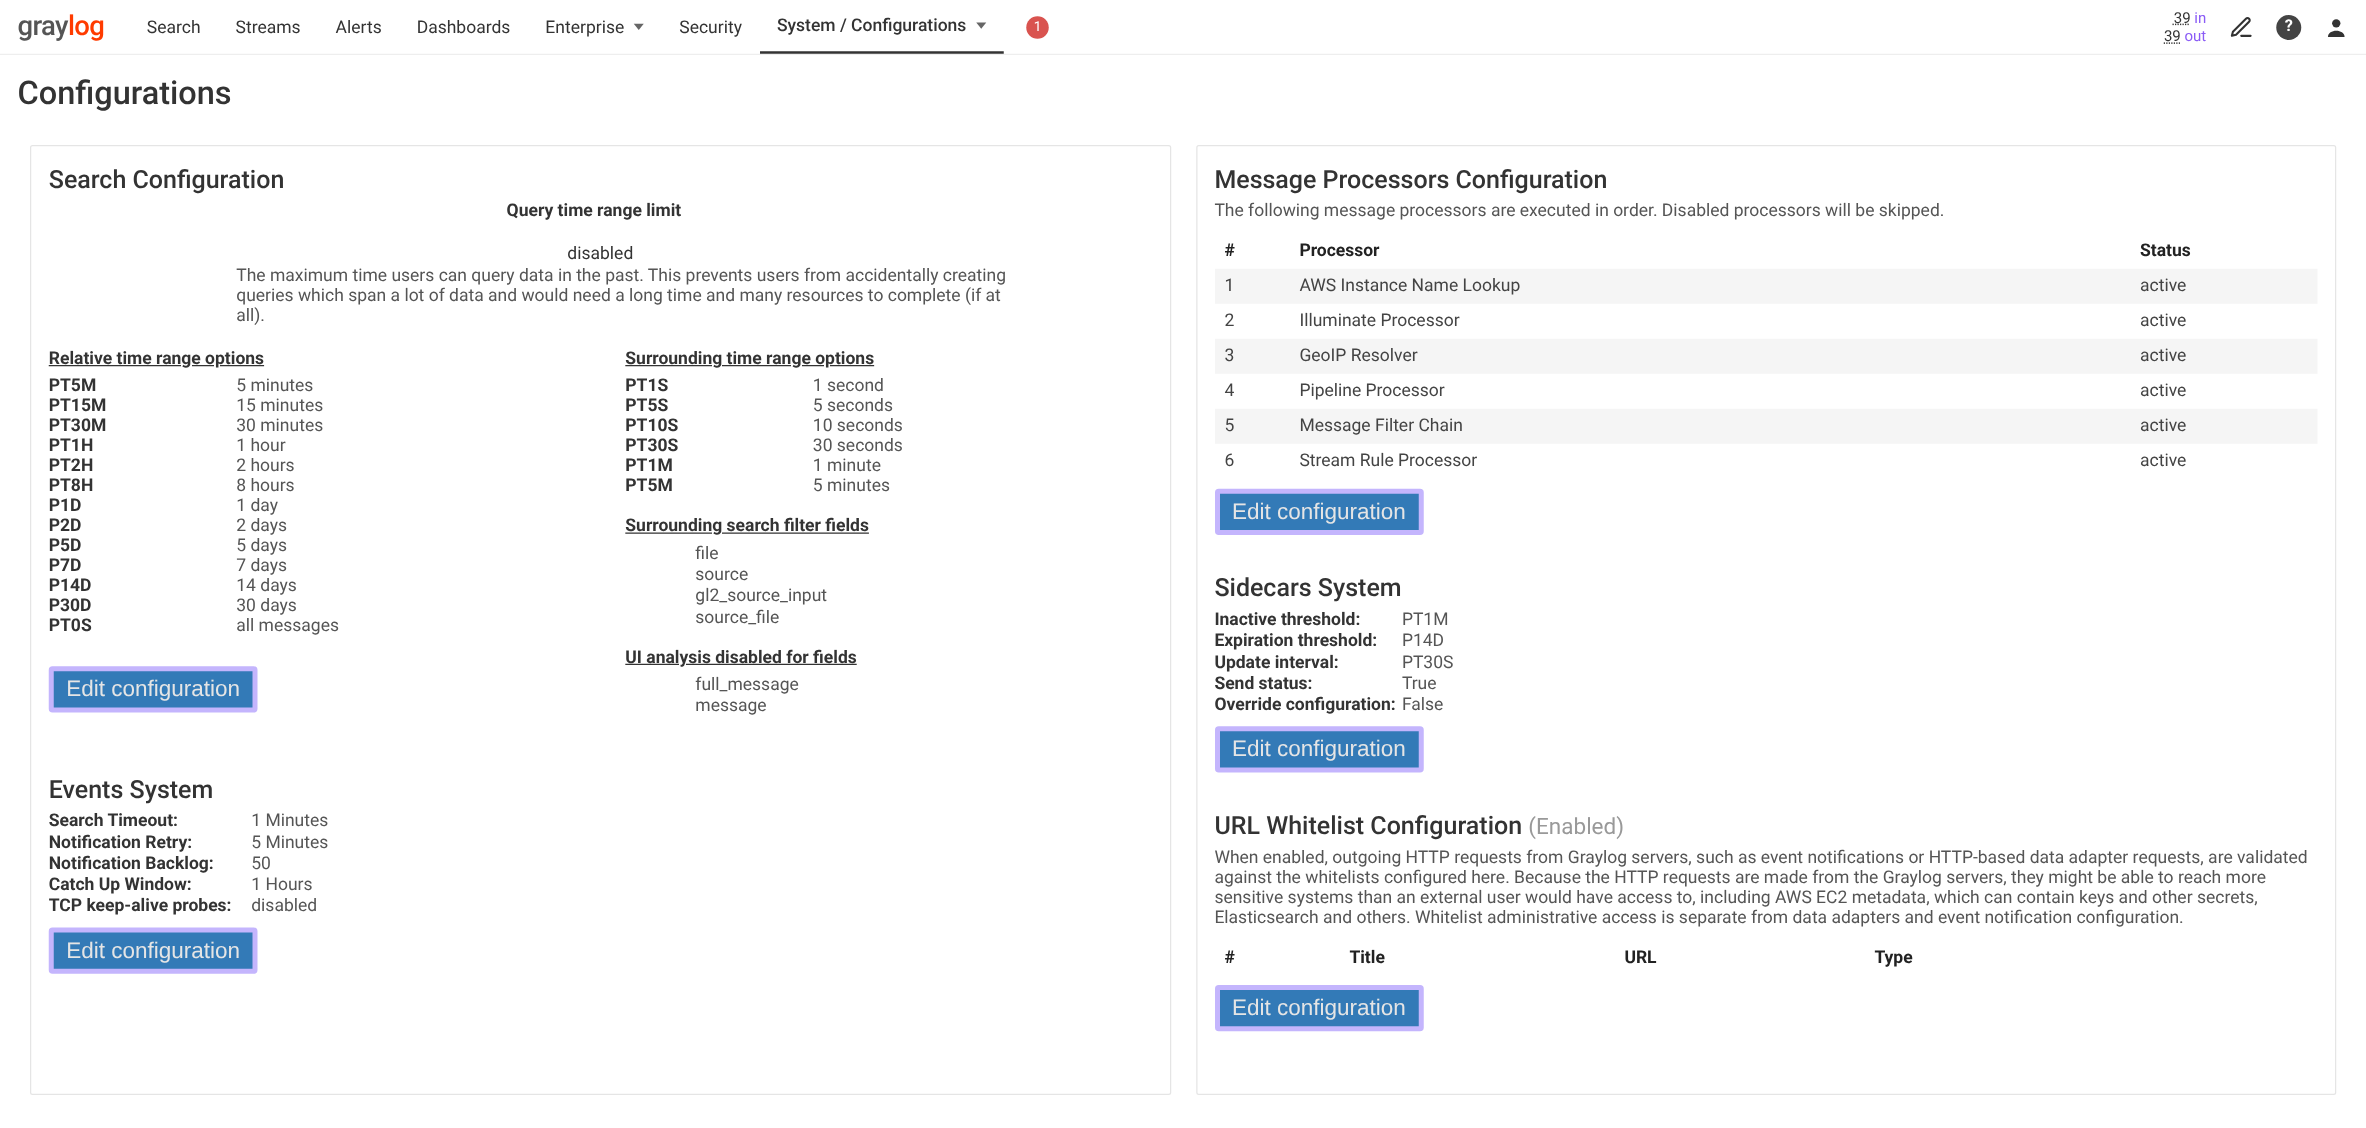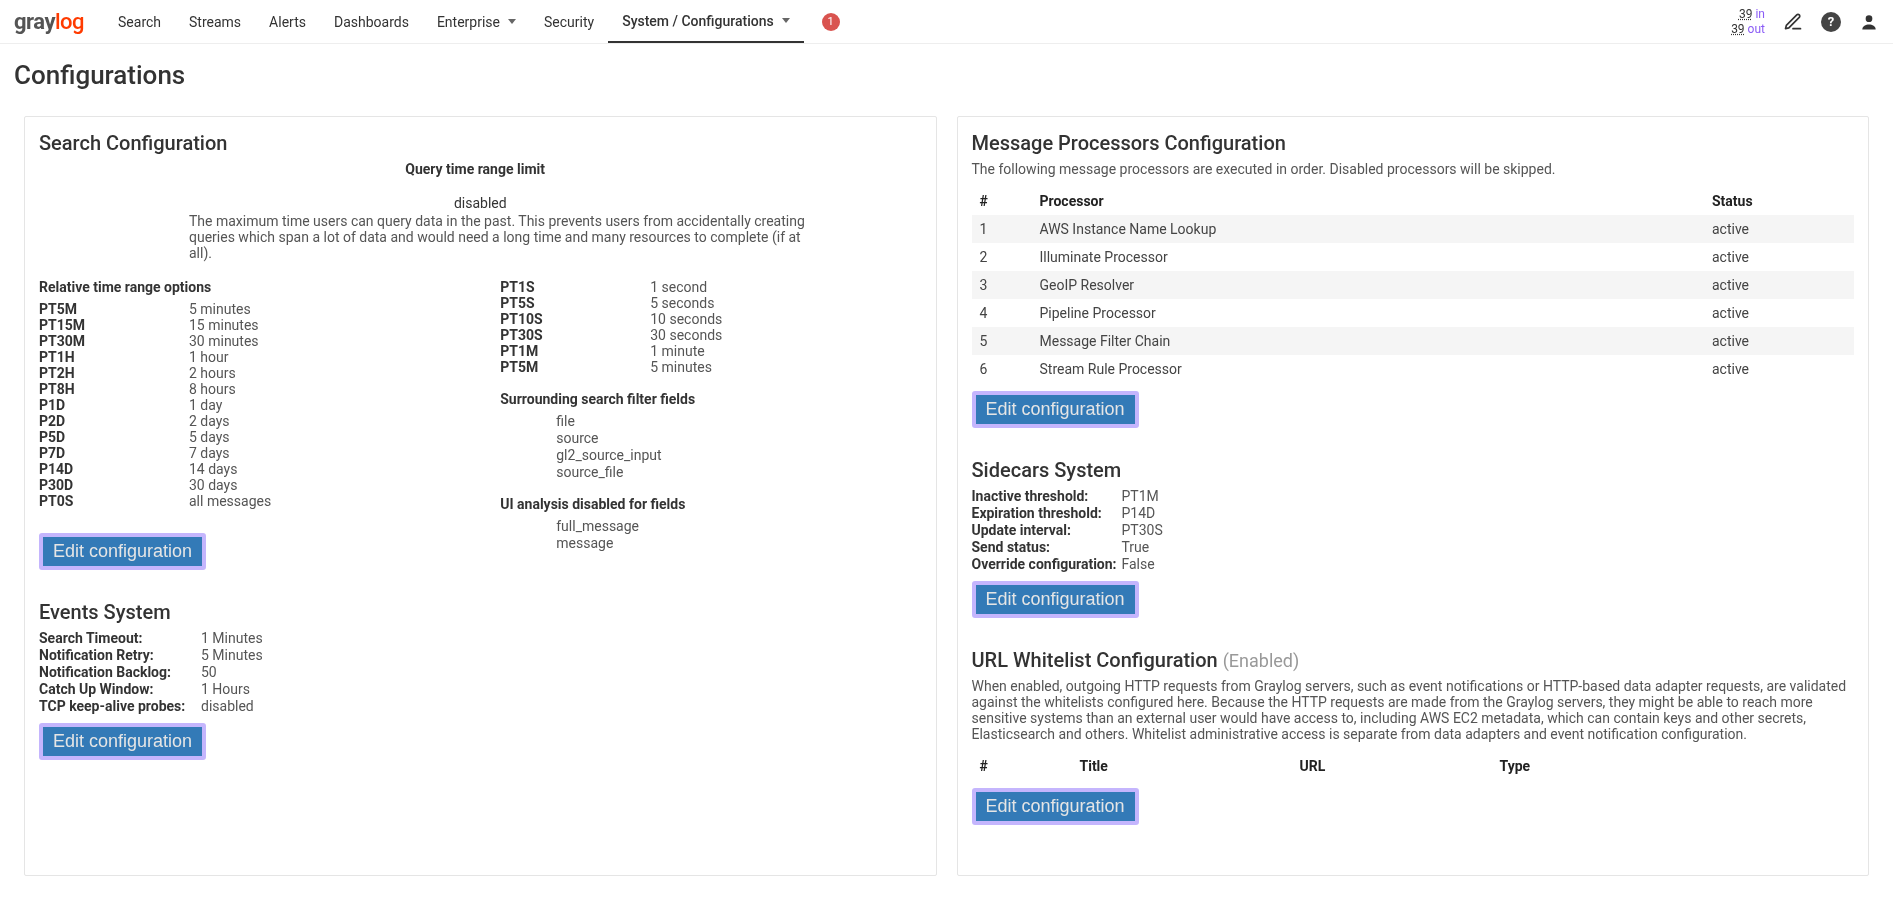--- a/index.html
+++ b/index.html
@@ -17,21 +17,21 @@
     border-bottom: 1px solid #eee;
     background: #fff;
   }
   .logo {
     font-size: 22px;
     font-weight: 500;
     letter-spacing: -0.5px;
     margin-right: 20px;
     color: #333;
   }
-  .logo .gray { color: #555; font-weight: bold; }
+  .logo .gray { color: #555; }
   .logo .orange { color: #ff3b00; }
   .nav-items { display: flex; align-items: center; gap: 0; }
   .nav-item {
     padding: 12px 14px;
     color: #333;
     cursor: pointer;
     font-size: 14px;
     display: flex;
     align-items: center;
     gap: 4px;
@@ -99,21 +99,21 @@
   .col-right { flex: 1; }
   h2 { font-size: 20px; font-weight: 500; margin-bottom: 6px; color: #333; }
   h2 .muted { color: #999; font-size: 18px; font-weight: 400; }
   .section-desc { color: #555; font-size: 14px; margin-bottom: 10px; }
   .search-limit { margin-bottom: 18px; }
   .search-limit .limit-head { display:flex; gap:18px; align-items: center; flex-direction: column; }
   .search-limit .limit-head .k { font-weight:700; width:150px; }
   .search-limit .desc { margin-left: 150px; color:#555; margin-top:2px; max-width: 620px; }
   .two-col { display: flex; gap: 40px; }
   .sub-section { margin-bottom: 16px; }
-  .sub-section h3 { font-size: 14px; font-weight: 700; margin-bottom: 6px; }
+  .sub-section h3 { font-size: 14px; font-weight: 700; margin-bottom: 6px; text-decoration: underline; }
   .kv-list { }
   .kv-list .kv { display: flex; }
   .kv-list .kv .k { font-weight: 700; width: 150px; }
   .kv-list .kv .v { color: #555; }
   .simple-list { margin-left: 56px; color:#555; }
   .simple-list div { margin-bottom: 1px; }
   .btn {
     display: inline-block;
     background: #337ab7;
     color: #e5e5e5;
@@ -280,20 +280,21 @@
                   <span class="k">PT0S</span>
                   <span class="v">all messages</span>
                 </div>
               </div>
           </div>
           <button class="btn">Edit configuration</button>
         </div>
 
         <div style="flex:1">
           <div class="sub-section">
+            <h3>Surrounding time range options</h3>
             <div class="kv-list" id="surrounding-list">
                 <div class="kv">
                   <span class="k">PT1S</span>
                   <span class="v">1 second</span>
                 </div>
                 <div class="kv">
                   <span class="k">PT5S</span>
                   <span class="v">5 seconds</span>
                 </div>
                 <div class="kv">

